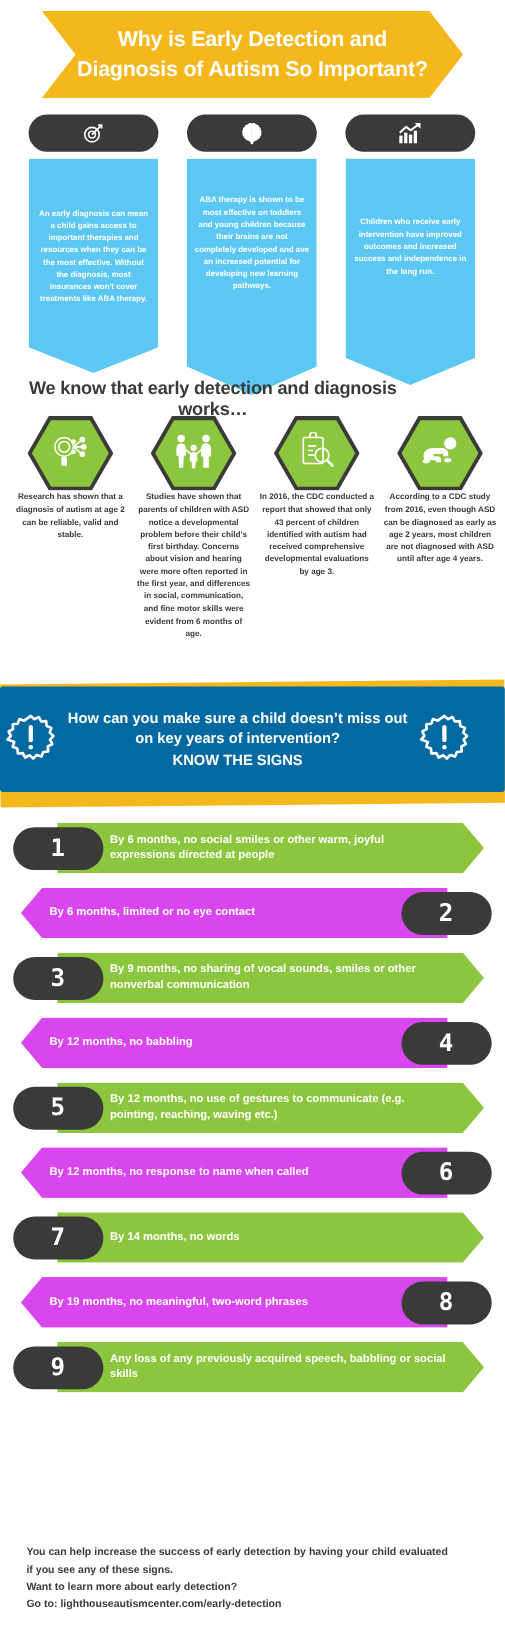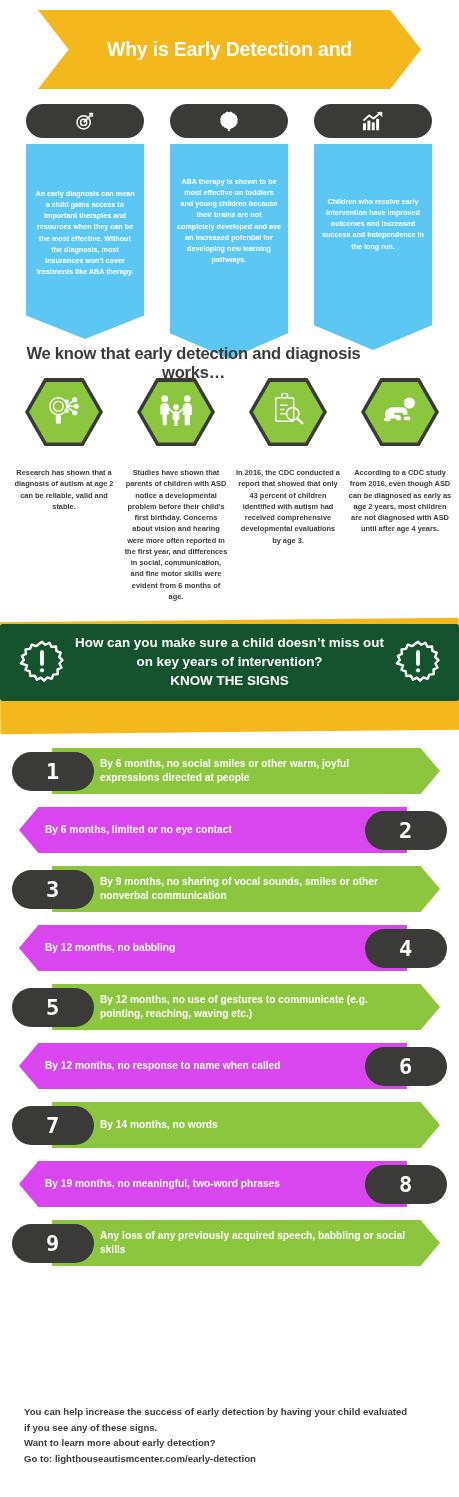--- a/index.html
+++ b/index.html
@@ -97,39 +97,39 @@
     display: flex; align-items: center; justify-content: center;
   }
   .hex-inner {
     width: 70px; height: 61px;
     background: #8CC63E;
     -webkit-clip-path: polygon(25% 0, 75% 0, 100% 50%, 75% 100%, 25% 100%, 0 50%);
     clip-path: polygon(25% 0, 75% 0, 100% 50%, 75% 100%, 25% 100%, 0 50%);
     display: flex; align-items: center; justify-content: center;
   }
   .hex-caption {
-    margin-top: 21px;
+    margin-top: 0;
     color: #3A3A38;
     font-size: 7.4px;
     font-weight: bold;
     line-height: 1.52;
     padding: 0 2px;
   }
 
   
   .callout-wrap { position: absolute; left: 0; top: 620px; width: 459px; height: 118px; }
   .callout-yellow {
     position: absolute; left: 0; top: 0; width: 459px; height: 112px;
     background: #F5B81C;
     transform: rotate(-0.55deg);
   }
   .callout-dark {
-    position: absolute; left: 0; top: 4px; width: 459px; height: 77px;
-    background: #14532d;
-    display: flex; align-items: center; justify-content: center;
+    position: absolute; left: 0; top: 4px; width: 459px; height: 96px;
+    background: #0369a1;
+    display: flex; align-items: center; justify-content: flex-start;
     border-radius: 3px;
   }
   .callout-text {
     color: #ffffff;
     text-align: center;
     font-size: 13.4px;
     font-weight: bold;
     line-height: 1.38;
     width: 320px;
   }
@@ -191,20 +191,21 @@
   }
 </style>
 </head>
 <body>
 
 <div class="page">
 
   <div class="title-banner">
     <h1>
       <span>Why is Early Detection and</span><br>
+      <span>Diagnosis of Autism So Important?</span>
     </h1>
   </div>
 
   <div class="blue-col c1">
     <div class="icon-pill">
       <span>
         <svg width="22" height="22" viewBox="0 0 24 24" fill="none" stroke="#fff" stroke-width="1.6">
           <circle cx="10.5" cy="13.5" r="7.2"></circle>
           <circle cx="10.5" cy="13.5" r="3.4"></circle>
           <path d="M10.5 13.5 L20 4" stroke-width="1.8"></path>

